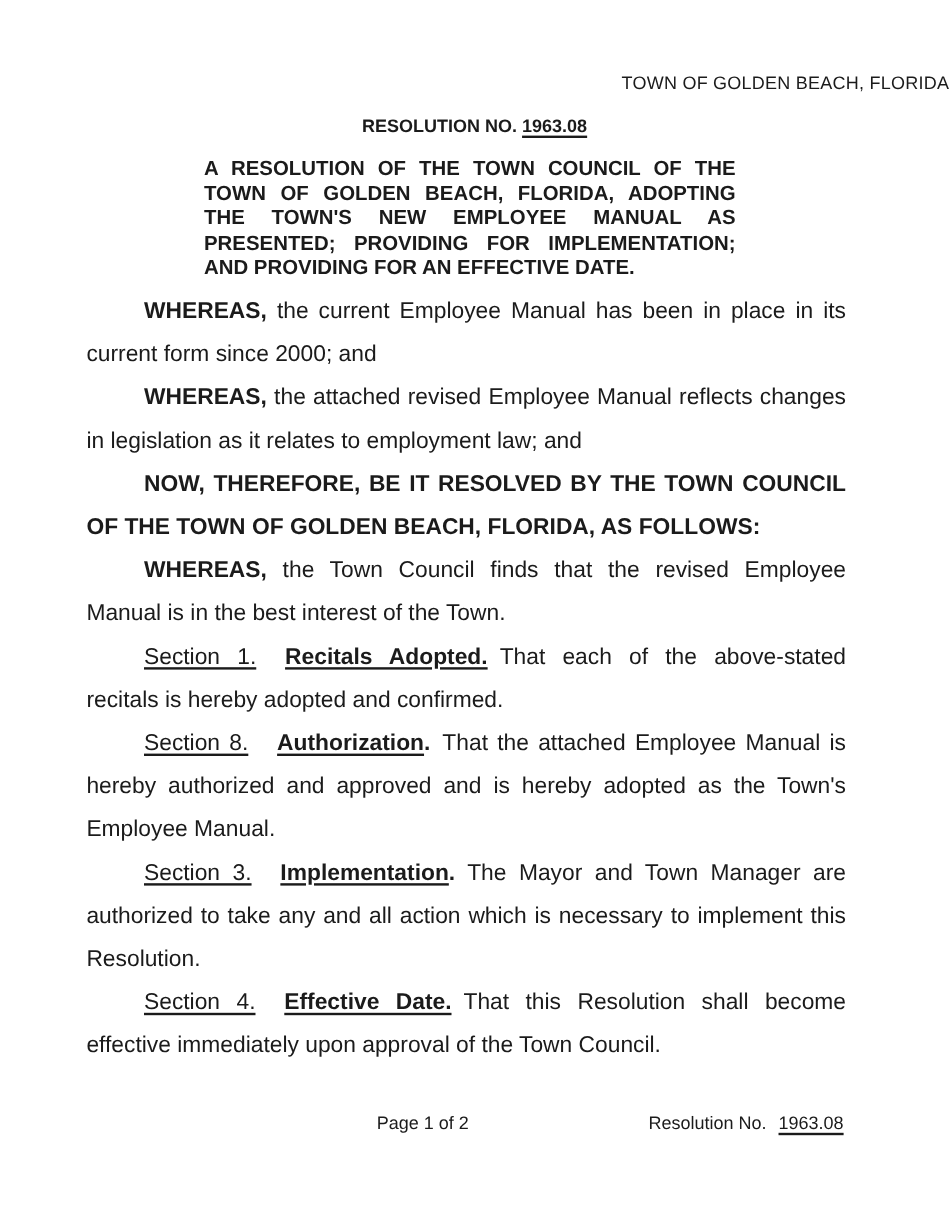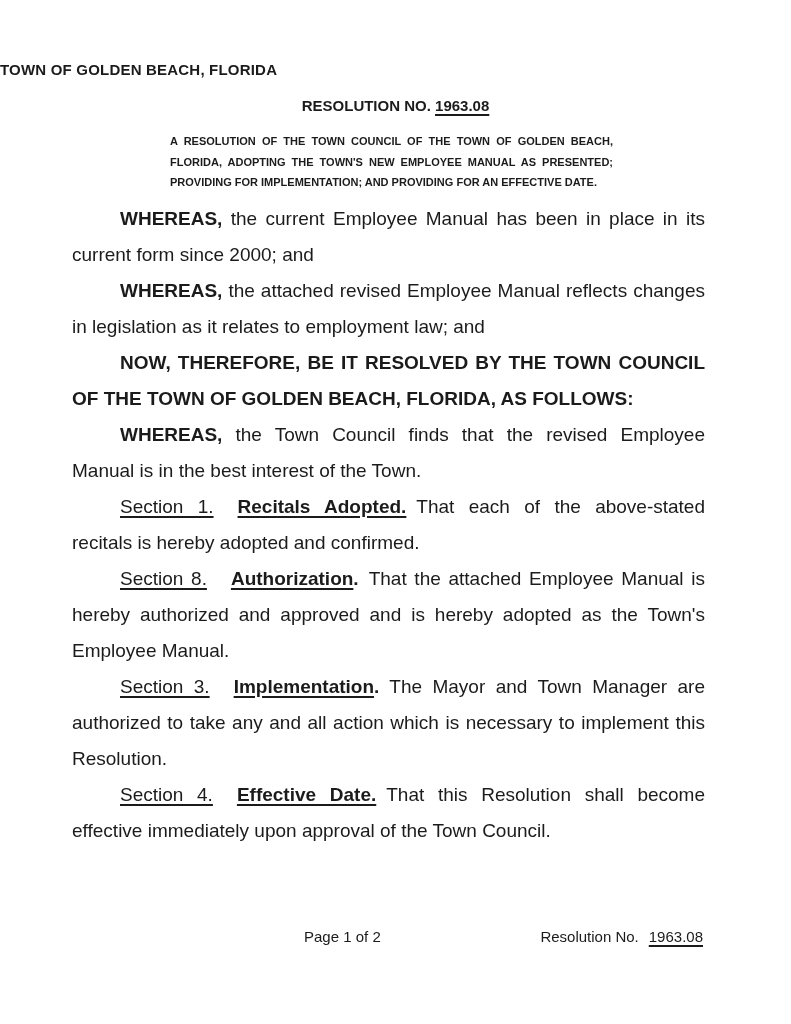--- a/index.html
+++ b/index.html
@@ -9,36 +9,36 @@
     height: 1024px;
     background: #ffffff;
     position: relative;
     overflow: hidden;
     font-family: "Liberation Sans", sans-serif;
     color: #1b1b1b;
     -webkit-font-smoothing: antialiased;
   }
   .doc-title {
     padding-top: 61px;
-    text-align: left;
+    text-align: right;
     font-size: 15px;
-    font-weight: bold;
+    font-weight: normal;
     letter-spacing: 0.2px;
   }
   .doc-subtitle {
     margin-top: 19px;
     text-align: center;
     font-size: 15px;
     font-weight: bold;
   }
   .u { text-decoration: underline; text-underline-offset: 3px; text-decoration-thickness: 1.5px; text-align: right; }
   .summary {
     margin: 17px 0 0 170px;
     width: 443px;
-    font-size: 11px;
+    font-size: 17px;
     font-weight: bold;
     line-height: 20.5px;
     text-align: justify;
   }
   .body-text {
     margin: 8px 0 0 72px;
     width: 633px;
     font-size: 19px;
     line-height: 36px;
   }
@@ -60,21 +60,21 @@
   }
   .sec-suffix { font-weight: bold; margin-right: 10px; }
   .footer {
     position: absolute;
     top: 928px;
     left: 0;
     width: 791px;
     font-size: 15px;
     color: #1b1b1b;
   }
-  .footer .page-ind { position: absolute; left: 304px; }
+  .footer .page-ind { position: absolute; left: 314px; }
   .footer .res-ref { position: absolute; right: 88px; white-space: nowrap; }
   .footer .res-num { margin-left: 10px; }
 </style>
 </head>
 <body>
 
 <div class="page">
 
   <div class="doc-title">TOWN OF GOLDEN BEACH, FLORIDA</div>
 

